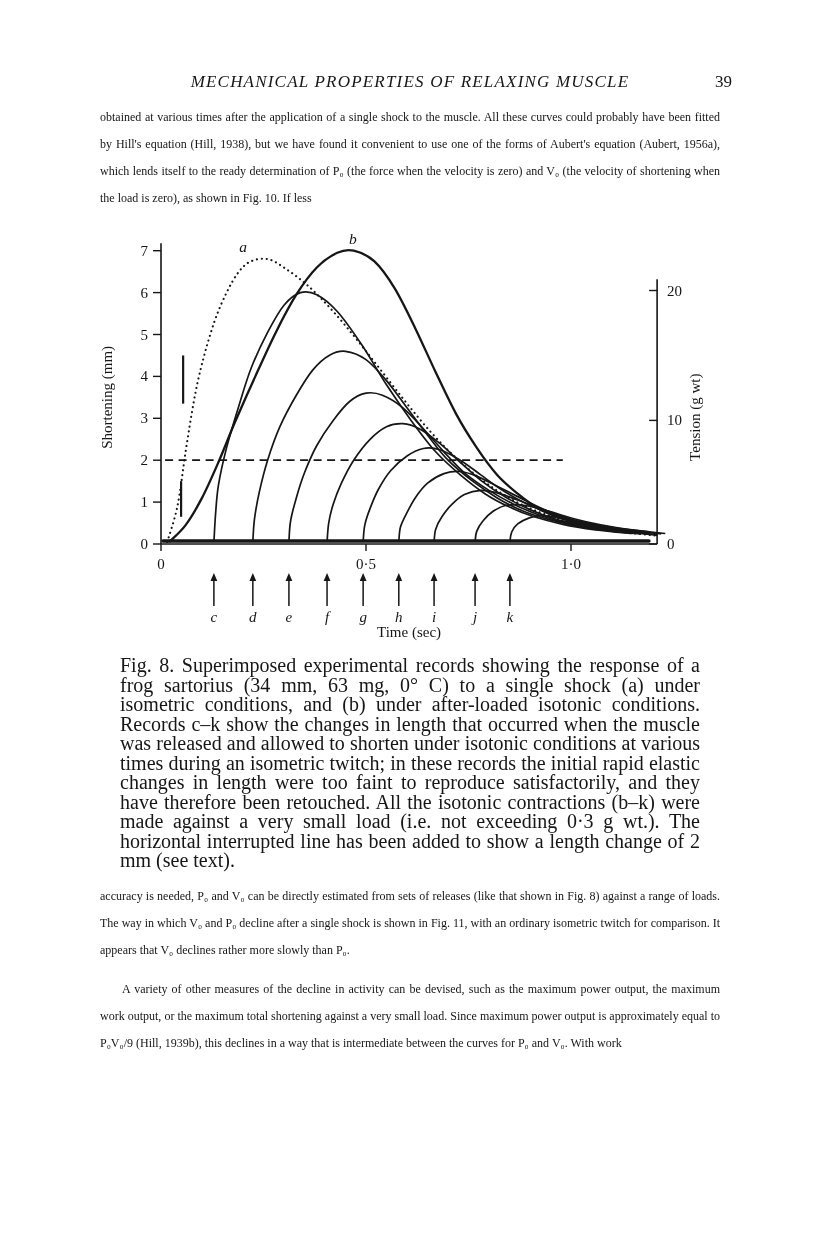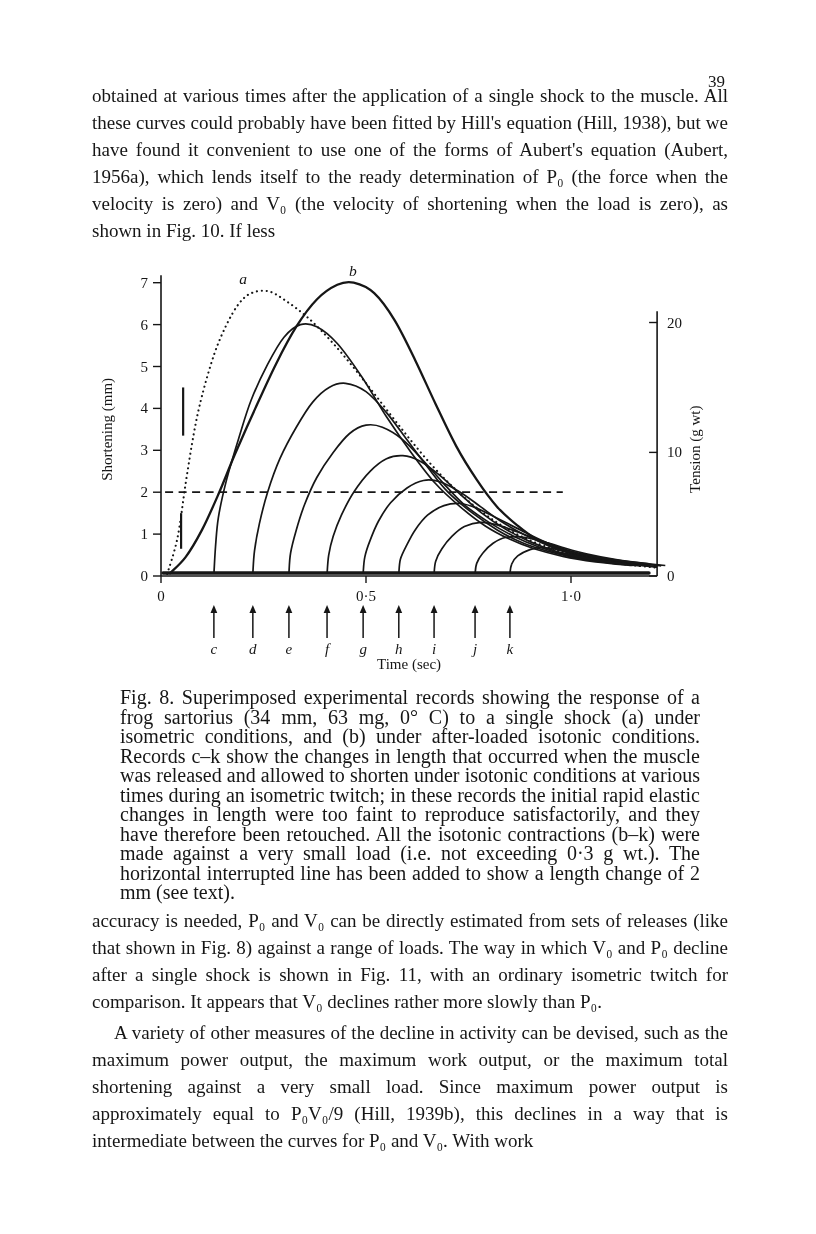--- a/index.html
+++ b/index.html
@@ -7,24 +7,24 @@
     width:816px;height:1234px;background:#ffffff;color:#161616;
     font-family:"Liberation Serif","DejaVu Serif",serif;
     position:relative;overflow:hidden;
   }
   .page{width:644px;padding:72px 84px 0 88px;position:relative;}
   .running-head{
     position:relative;text-align:center;font-style:italic;
     font-size:17px;letter-spacing:1.2px;margin-bottom:10px;white-space:nowrap;
   }
   .running-head .rh-page{
-    position:absolute;right:7px;top:0;font-style:normal;letter-spacing:0;
+    position:absolute;right:0;top:0;font-style:normal;letter-spacing:0;
   }
   p.body-text{
-    margin:4px;font-size:19px;line-height:27px;text-align:justify;
+    margin:12px;font-size:12px;line-height:27px;text-align:justify;
   }
   p.body-text.indent{text-indent:22px;}
   p.body-text + p.body-text{margin-top:0;}
   figure.fig{margin:14px 0 0 0;padding:0;}
   figure.fig svg{display:block;margin-left:8px;}
   figcaption{
     margin:6px 32px 0 32px;font-size:20px;line-height:19.5px;text-align:justify;
   }
   .after-fig{margin-top:22px;}
   
@@ -42,20 +42,21 @@
   .artifact{stroke:#161616;stroke-width:2.2;}
   .arrow-stem{stroke:#161616;stroke-width:1.5;}
   .arrow-head{fill:#161616;}
 </style>
 </head>
 <body>
 
 <div class="page">
 
   <header class="running-head">
+    <span class="rh-title">MECHANICAL PROPERTIES OF RELAXING MUSCLE</span>
     <span class="rh-page">39</span>
   </header>
 
   <p class="body-text">obtained at various times after the application of a single shock to the muscle.  All these curves could probably have been fitted by Hill's equation (Hill, 1938), but we have found it convenient to use one of the forms of Aubert's equation (Aubert, 1956a), which lends itself to the ready determination of P₀ (the force when the velocity is zero) and V₀ (the velocity of shortening when the load is zero), as shown in Fig. 10.  If less</p>
 
   <figure class="fig">
     <svg id="plot-svg" width="650" height="424" viewBox="0 0 650 424">
         <g>
           <line x1="65" y1="318" x2="65" y2="17.158000000000015" class="axis-line"></line>
           <line x1="57" y1="318" x2="65" y2="318" class="tick-line"></line>

